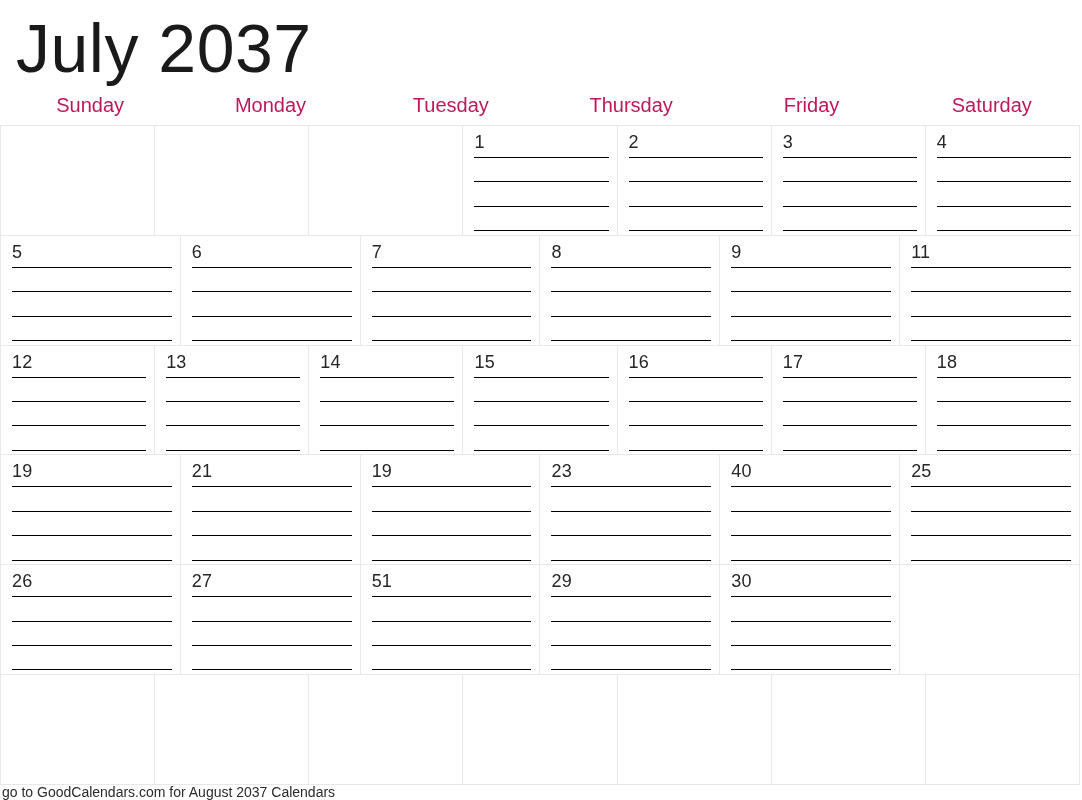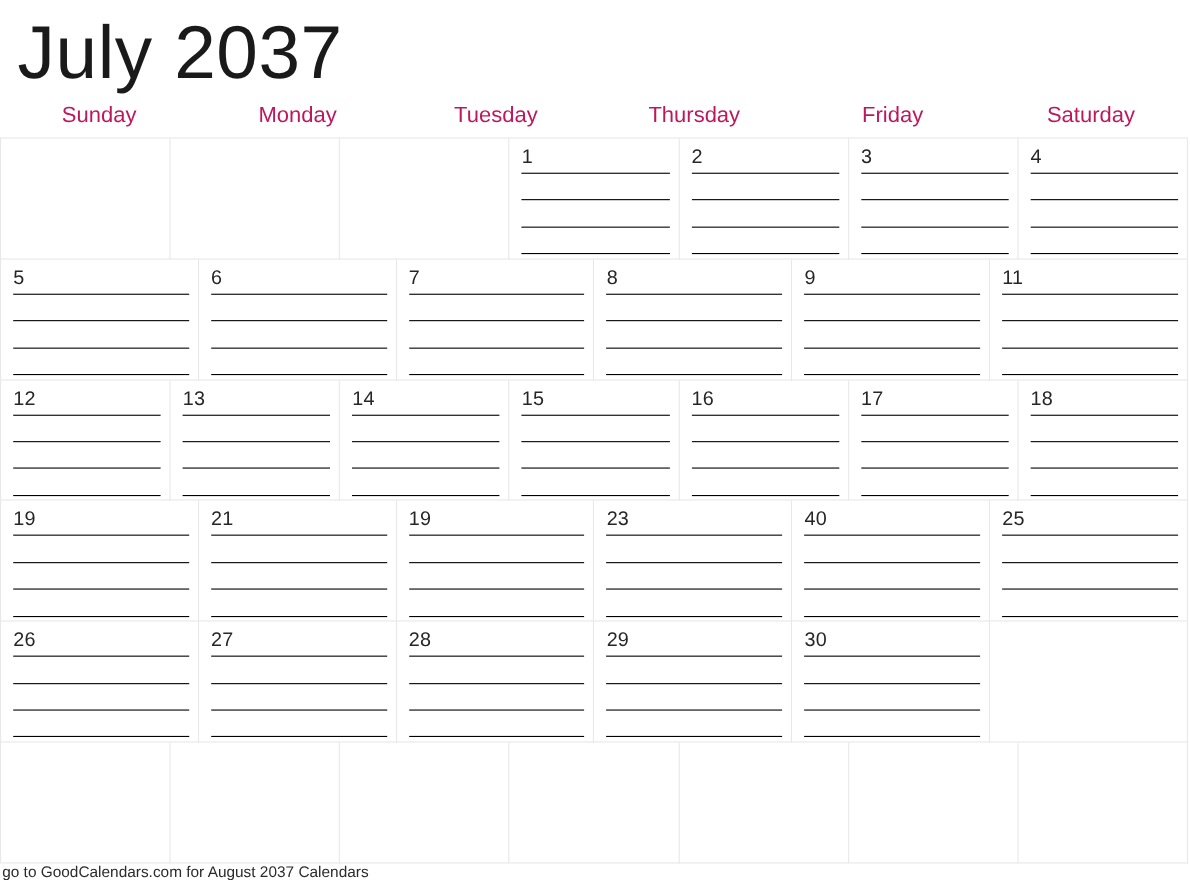--- a/index.html
+++ b/index.html
@@ -372,21 +372,21 @@
         <div class="day-cell">
           <div class="day-number">27</div>
           <div class="rule-lines">
             <div class="rule-line"></div>
             <div class="rule-line"></div>
             <div class="rule-line"></div>
             <div class="rule-line"></div>
           </div>
         </div>
         <div class="day-cell">
-          <div class="day-number">28</div>
+          <div class="day-number">51</div>
           <div class="rule-lines">
             <div class="rule-line"></div>
             <div class="rule-line"></div>
             <div class="rule-line"></div>
             <div class="rule-line"></div>
           </div>
         </div>
         <div class="day-cell">
           <div class="day-number">29</div>
           <div class="rule-lines">

